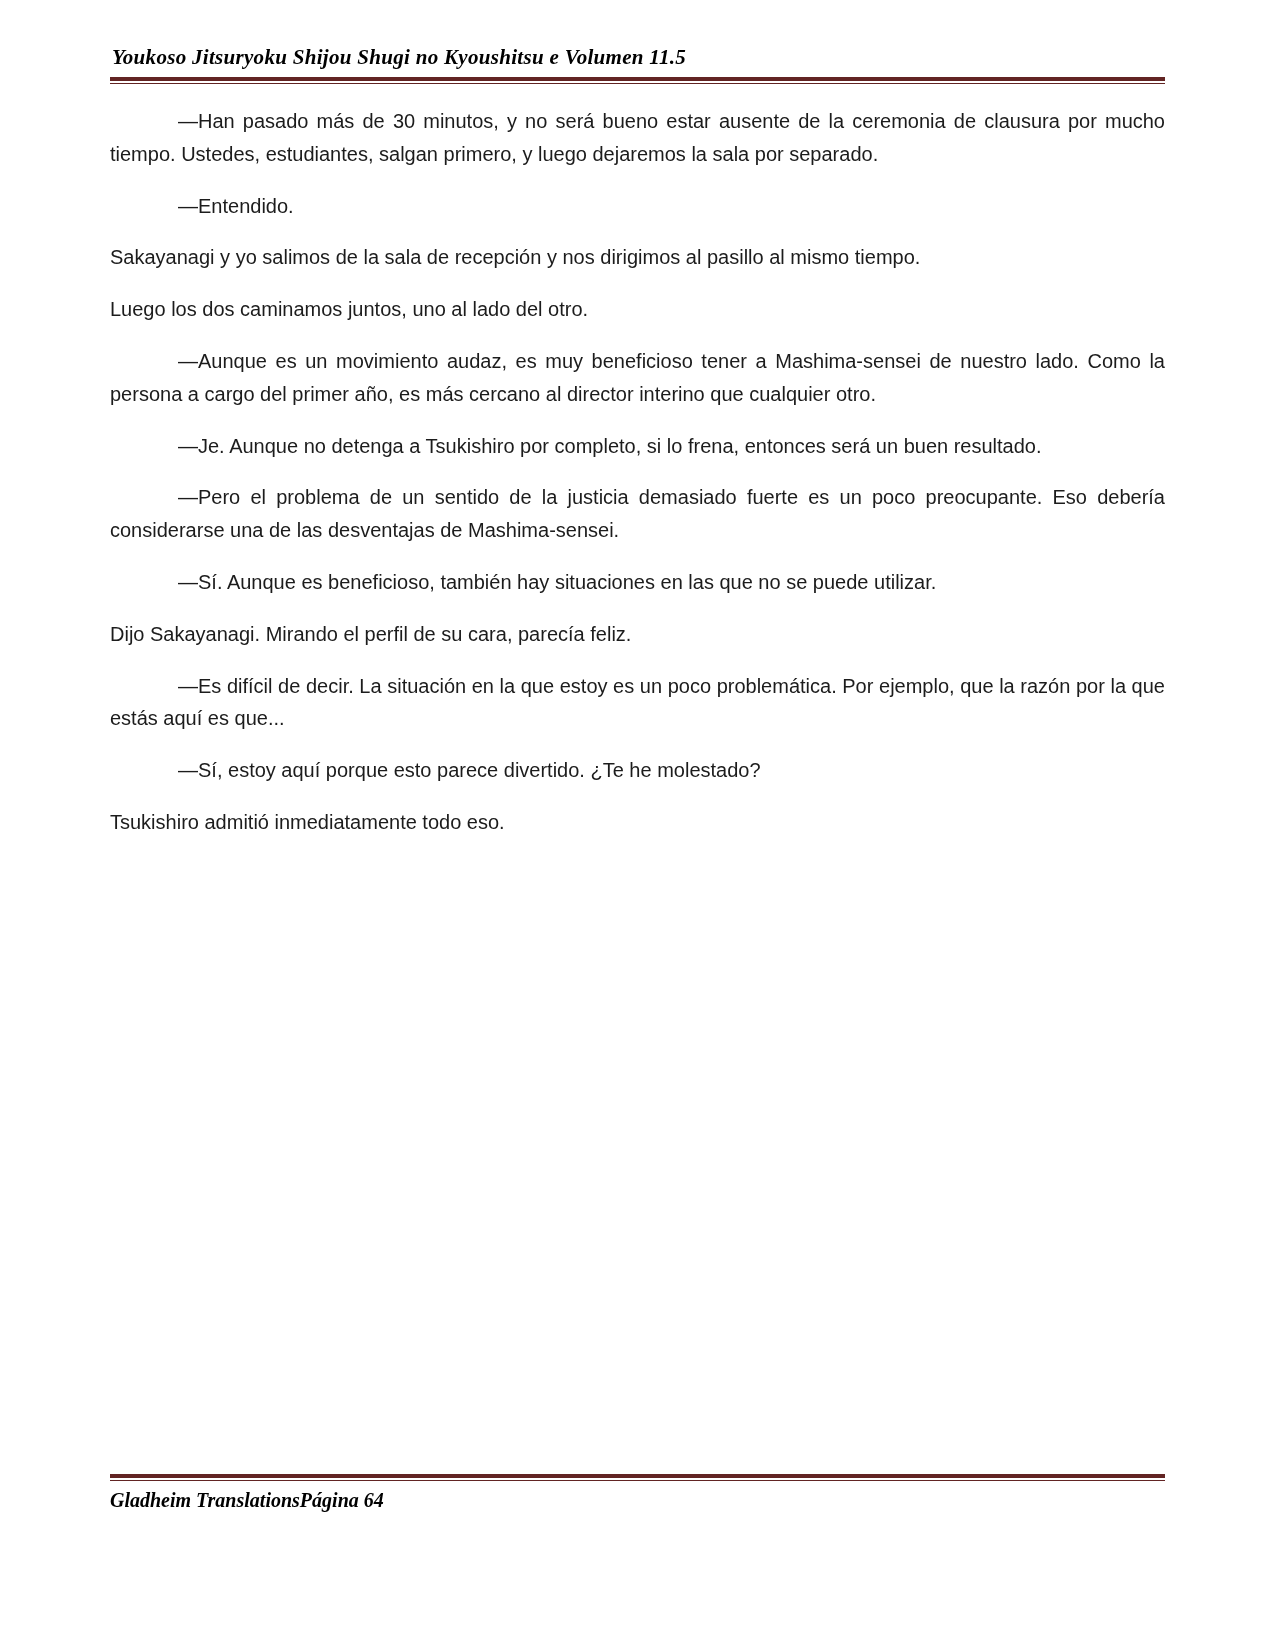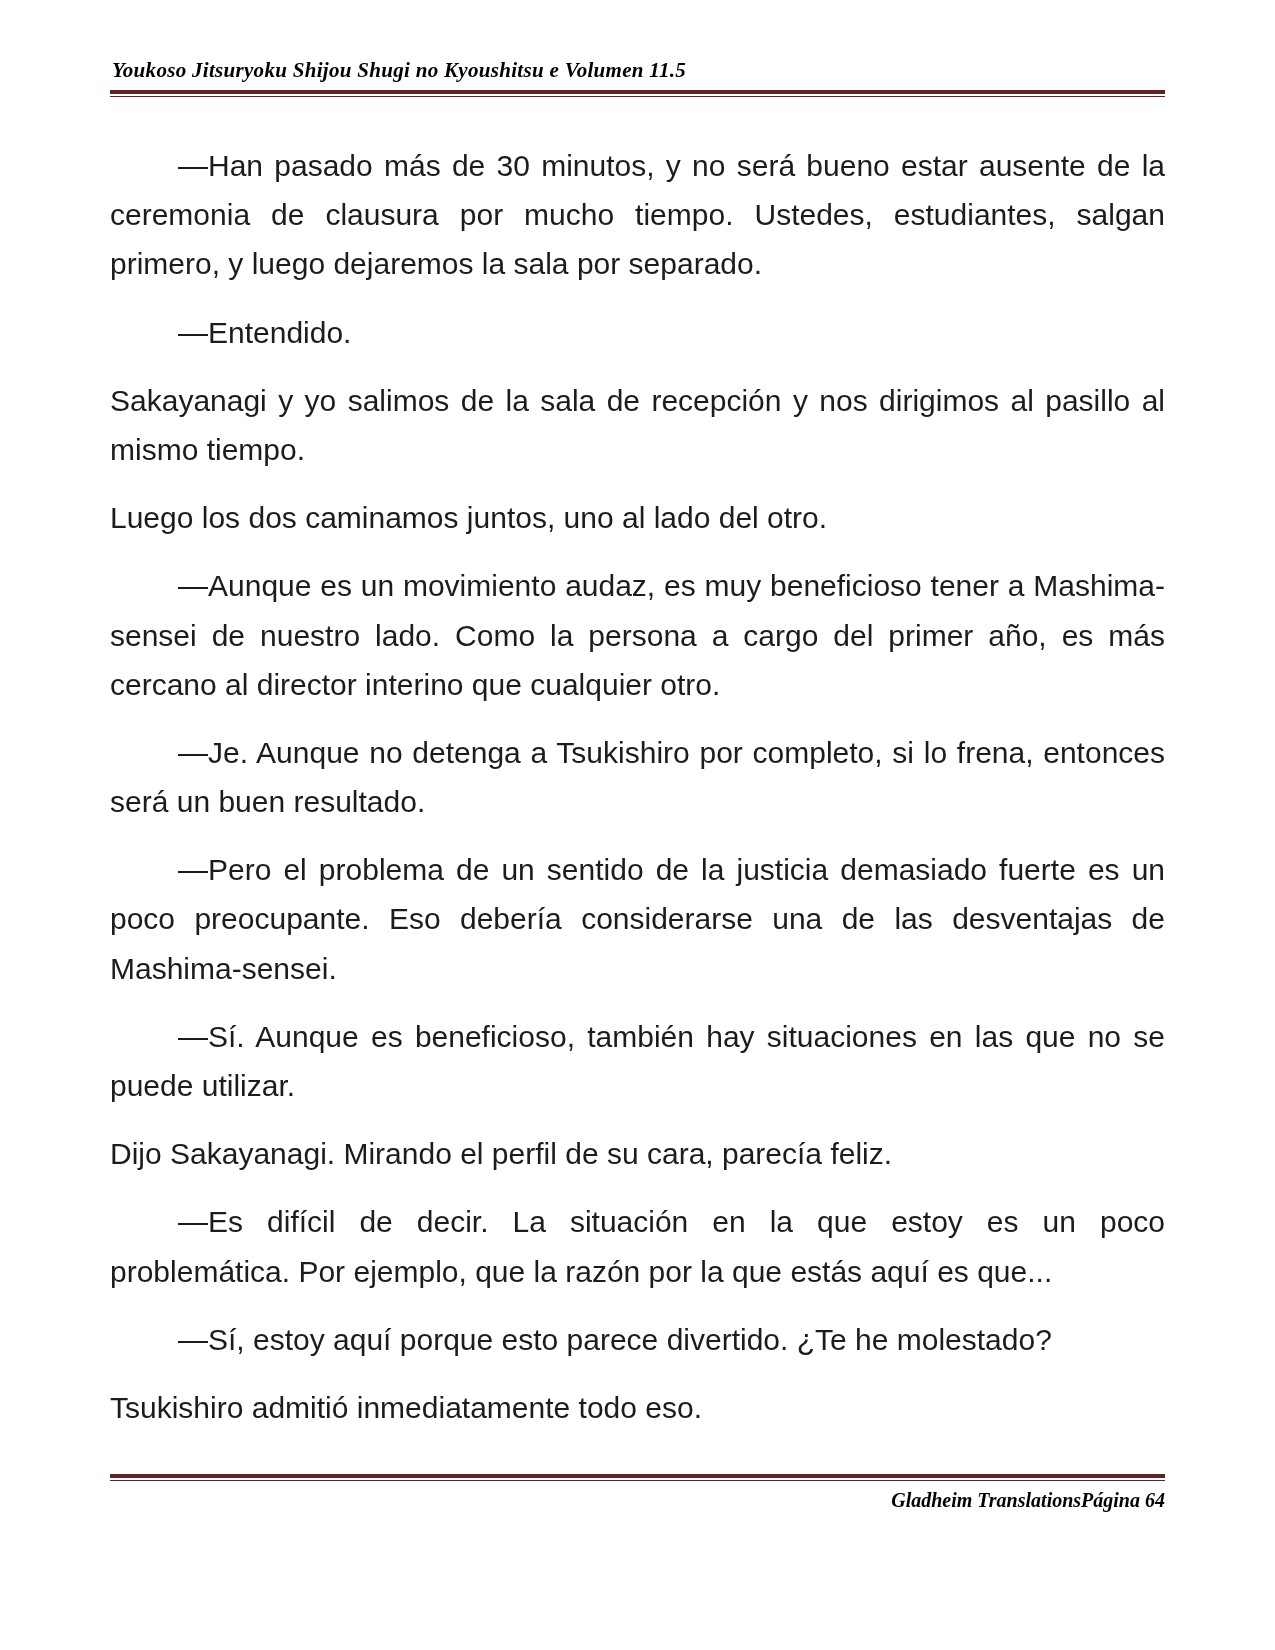--- a/index.html
+++ b/index.html
@@ -7,21 +7,21 @@
     padding: 0;
     background: #ffffff;
   }
   .page {
     position: relative;
     width: 1275px;
     height: 1650px;
     margin: 0 auto;
     background: #ffffff;
     box-sizing: border-box;
-    padding: 58px 110px 0 110px;
+    padding: 45px 110px 0 110px;
     display: flex;
     flex-direction: column;
     font-family: "Liberation Sans", sans-serif;
     color: #1c1c1c;
     overflow: hidden;
   }
   .header-title {
     font-family: "Liberation Serif", serif;
     font-style: italic;
     font-weight: bold;
@@ -30,38 +30,38 @@
     color: #000000;
     padding-left: 2px;
   }
   .double-rule {
     margin-top: 7px;
     height: 2px;
     border-top: 4px solid #622423;
     border-bottom: 1px solid #622423;
   }
   .content {
-    margin-top: 44px;
-    font-size: 30px;
+    margin-top: 21px;
+    font-size: 20px;
     line-height: 1.64;
     text-align: justify;
   }
   .content p {
     margin: 0 0 19px 0;
   }
   .content p.indent {
     text-indent: 68px;
   }
   .footer {
     margin-top: auto;
     padding-bottom: 138px;
   }
   .footer-row {
     display: flex;
-    justify-content: flex-end;
+    justify-content: flex-start;
     align-items: baseline;
     margin-top: 8px;
     font-family: "Liberation Serif", serif;
     font-style: italic;
     font-weight: bold;
     font-size: 20px;
     color: #000000;
   }
 </style>
 </head>

